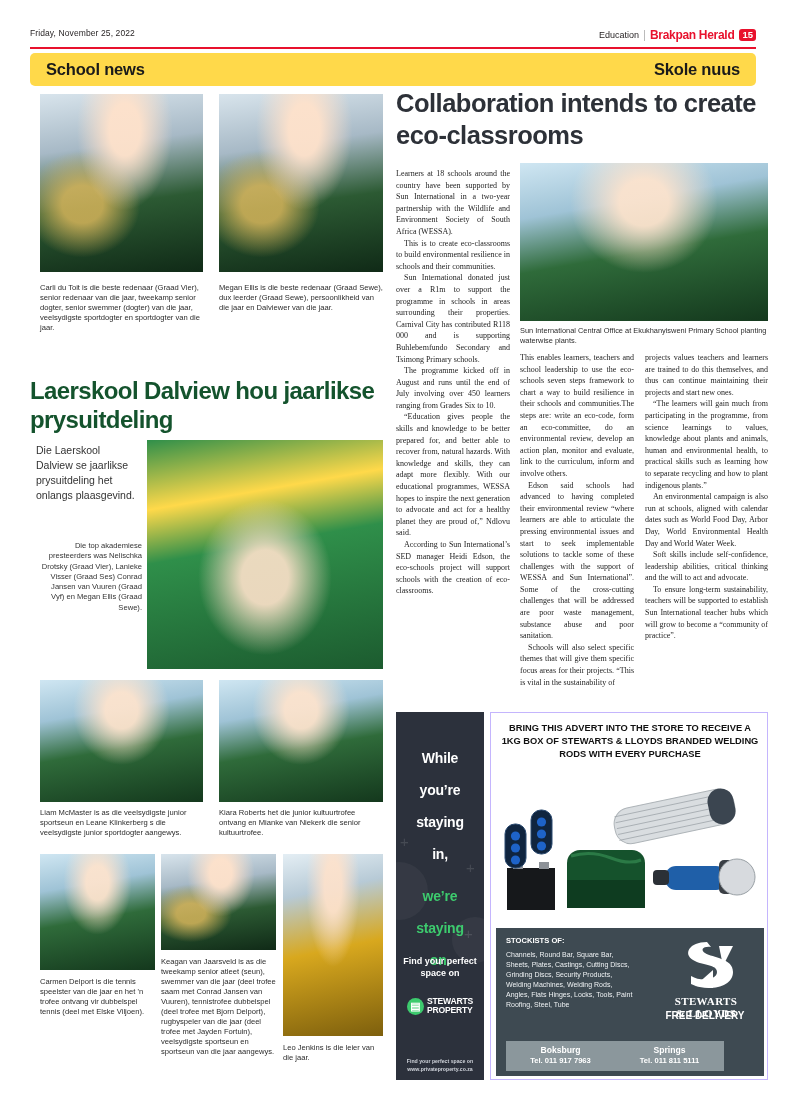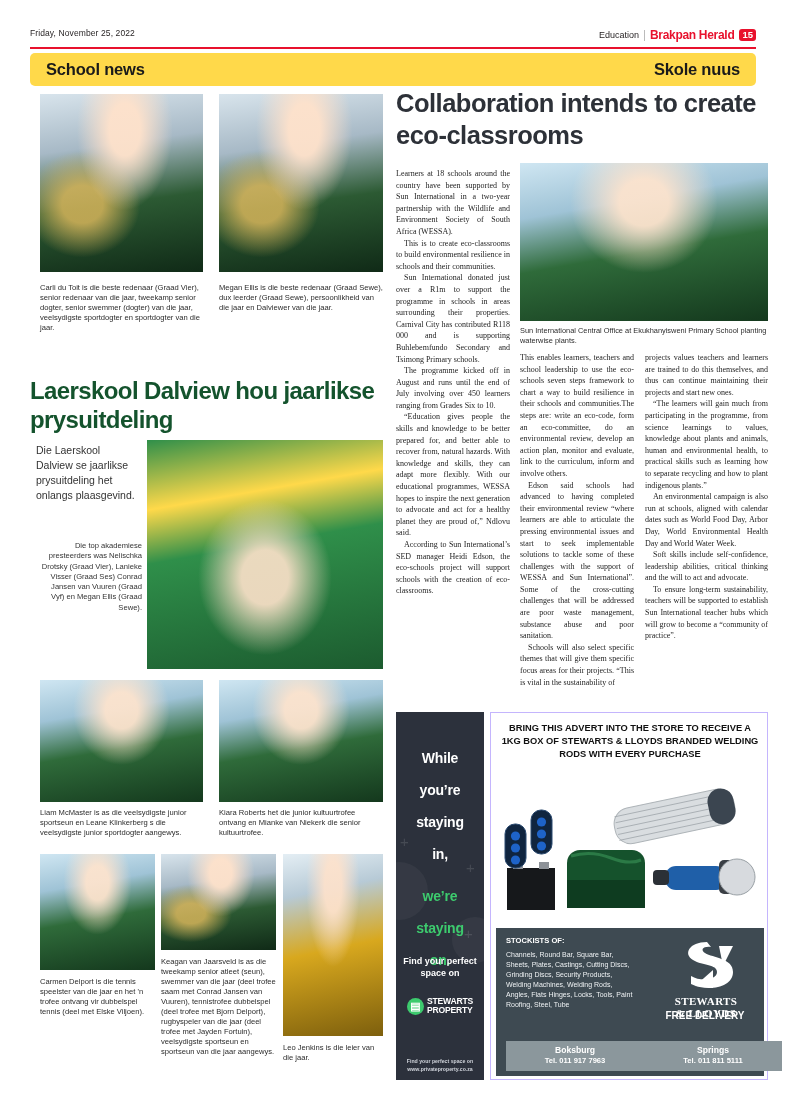--- a/index.html
+++ b/index.html
@@ -144,21 +144,21 @@
   .sl-stock-title { position: absolute; left: 10px; top: 8px; color: #fff; font-weight: bold; font-size: 7.6px; }
   .sl-stock-body {
     position: absolute; left: 10px; top: 22px; width: 128px;
     color: #eef1f3; font-size: 7px; line-height: 1.42;
   }
   .sl-url { position: absolute; left: 10px; top: 112px; color: #fff; font-weight: bold; font-size: 5.6px; }
   .sl-logo { position: absolute; left: 160px; top: 12px; width: 100px; text-align: center; }
   .sl-logo-name { color: #fff; font-weight: bold; font-size: 11px; line-height: 1.05; letter-spacing: .4px; font-family: Liberation Serif, serif; }
   .sl-free { position: absolute; left: 150px; top: 82px; width: 118px; text-align: center; color: #fff; font-weight: bold; font-size: 10px; }
   .sl-branches {
-    position: absolute; left: 10px; bottom: 5px; width: 276px; height: 30px;
+    position: absolute; left: 10px; bottom: 5px; width: 218px; height: 30px;
     background: #8b979c; display: flex;
   }
   .sl-branch { flex: 1; text-align: center; color: #fff; padding-top: 4px; }
   .sl-branch-name { font-weight: bold; font-size: 8.6px; }
   .sl-branch-tel { font-weight: bold; font-size: 7.6px; margin-top: 1px; }
 </style>
 </head>
 <body>
 
 <div class="page">

